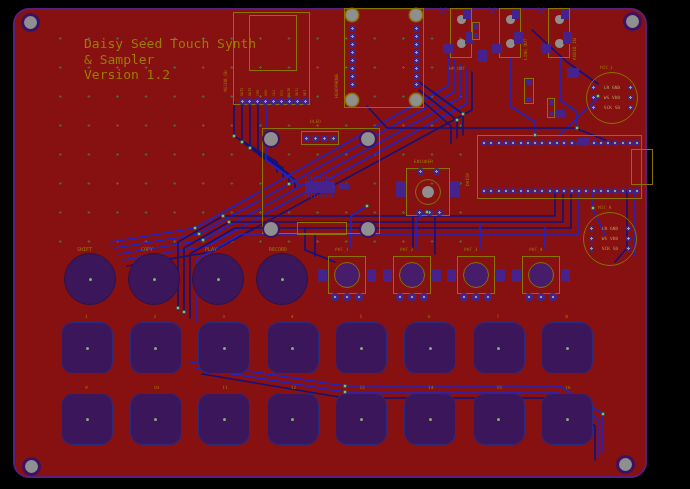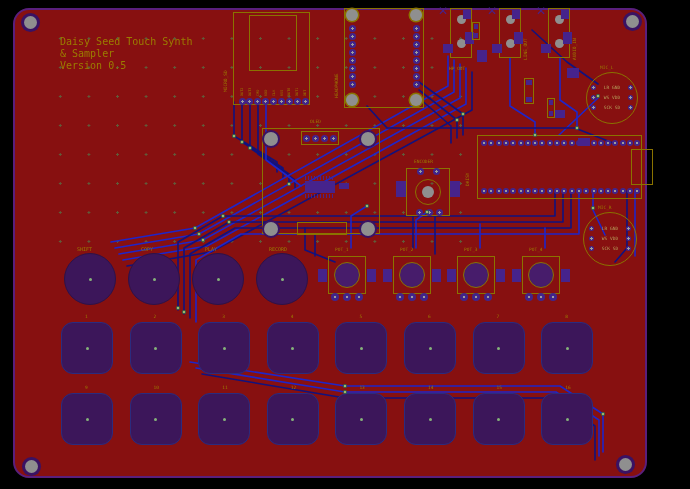--- a/index.html
+++ b/index.html
@@ -10,21 +10,21 @@
   #canvas{position:relative;width:690px;height:489px;background:var(--bg);overflow:hidden;
           font-family:"DejaVu Sans Mono",monospace;}
   #board{position:absolute;left:13px;top:8px;width:634px;height:470px;background:var(--board);
          border:2px solid var(--edge);border-radius:16px;box-sizing:border-box;}
   .abs{position:absolute;}
   .grid-dots{left:25px;top:6px;width:436px;height:240px;z-index:1;
     background-image:radial-gradient(circle,#5a6840 1px,transparent 1.4px);
     background-size:28.6px 29px;background-position:6px 8px;opacity:.85;}
   #traces{position:absolute;left:0;top:0;width:634px;height:470px;z-index:2;}
   .t{position:absolute;color:var(--silk);white-space:nowrap;z-index:5;line-height:1.2;}
-  .t8{font-size:10px;} .t5{font-size:5px;} .t4{font-size:4.5px;} .t3{font-size:3.5px;}
+  .t8{font-size:13px;margin-left:24px;} .t5{font-size:5px;} .t4{font-size:4.5px;} .t3{font-size:3.5px;}
   .vert{writing-mode:vertical-rl;transform:rotate(180deg);}
   .outline{position:absolute;border:1px solid #8a7300;box-sizing:border-box;z-index:3;}
   .smd{position:absolute;background:var(--smd);z-index:4;}
   .th{position:absolute;border-radius:50%;z-index:4;
       background:radial-gradient(circle,#9c9c9c 0 26%,#40248c 28% 100%);}
   .graypad{position:absolute;border-radius:50%;background:var(--gray);
       box-shadow:0 0 0 1.5px #8a7300;z-index:4;}
   .hole{position:absolute;width:13px;height:13px;border-radius:50%;background:#8f8f8f;
       box-shadow:0 0 0 3px #3a1263;z-index:6;}
   .via{position:absolute;width:4px;height:4px;border-radius:50%;z-index:4;
@@ -87,21 +87,21 @@
       <polyline stroke="#1f25c9" points="181,358 330,382 541,382 584,410 584,446"></polyline>
       <polyline stroke="#10127f" points="187,364 330,388 537,388 580,416 580,450"></polyline>
       <polyline stroke="#10127f" points="612,181 612,238 600,252"></polyline>
       <polyline stroke="#1f25c9" points="620,181 620,246"></polyline>
       <polyline stroke="#10127f" points="352,96 372,118 560,118 598,133"></polyline>
     </svg>
 
     <div class="t t8" style="left:45px;top:26px;z-index:5">
       <div>Daisy Seed Touch Synth</div>
       <div>&amp; Sampler</div>
-      <div>Version 0.5</div>
+      <div>Version 1.2</div>
     </div>
 
     <div>
       <div class="outline" style="left:218px;top:2px;width:77px;height:93px"></div>
       <div class="outline" style="left:234px;top:5px;width:48px;height:56px"></div>
       <div class="t t4 vert" style="left:208px;top:22px;height:60px">MICRO_SD</div>
       <div id="sd-pins">
           <div class="th" style="left: 223.5px; top: 88px; width: 7px; height: 7px;"></div>
           <div class="t t3 vert" style="left: 225px; top: 66px; height: 20px;">DAT2</div>
           <div class="th" style="left: 231.4px; top: 88px; width: 7px; height: 7px;"></div>

